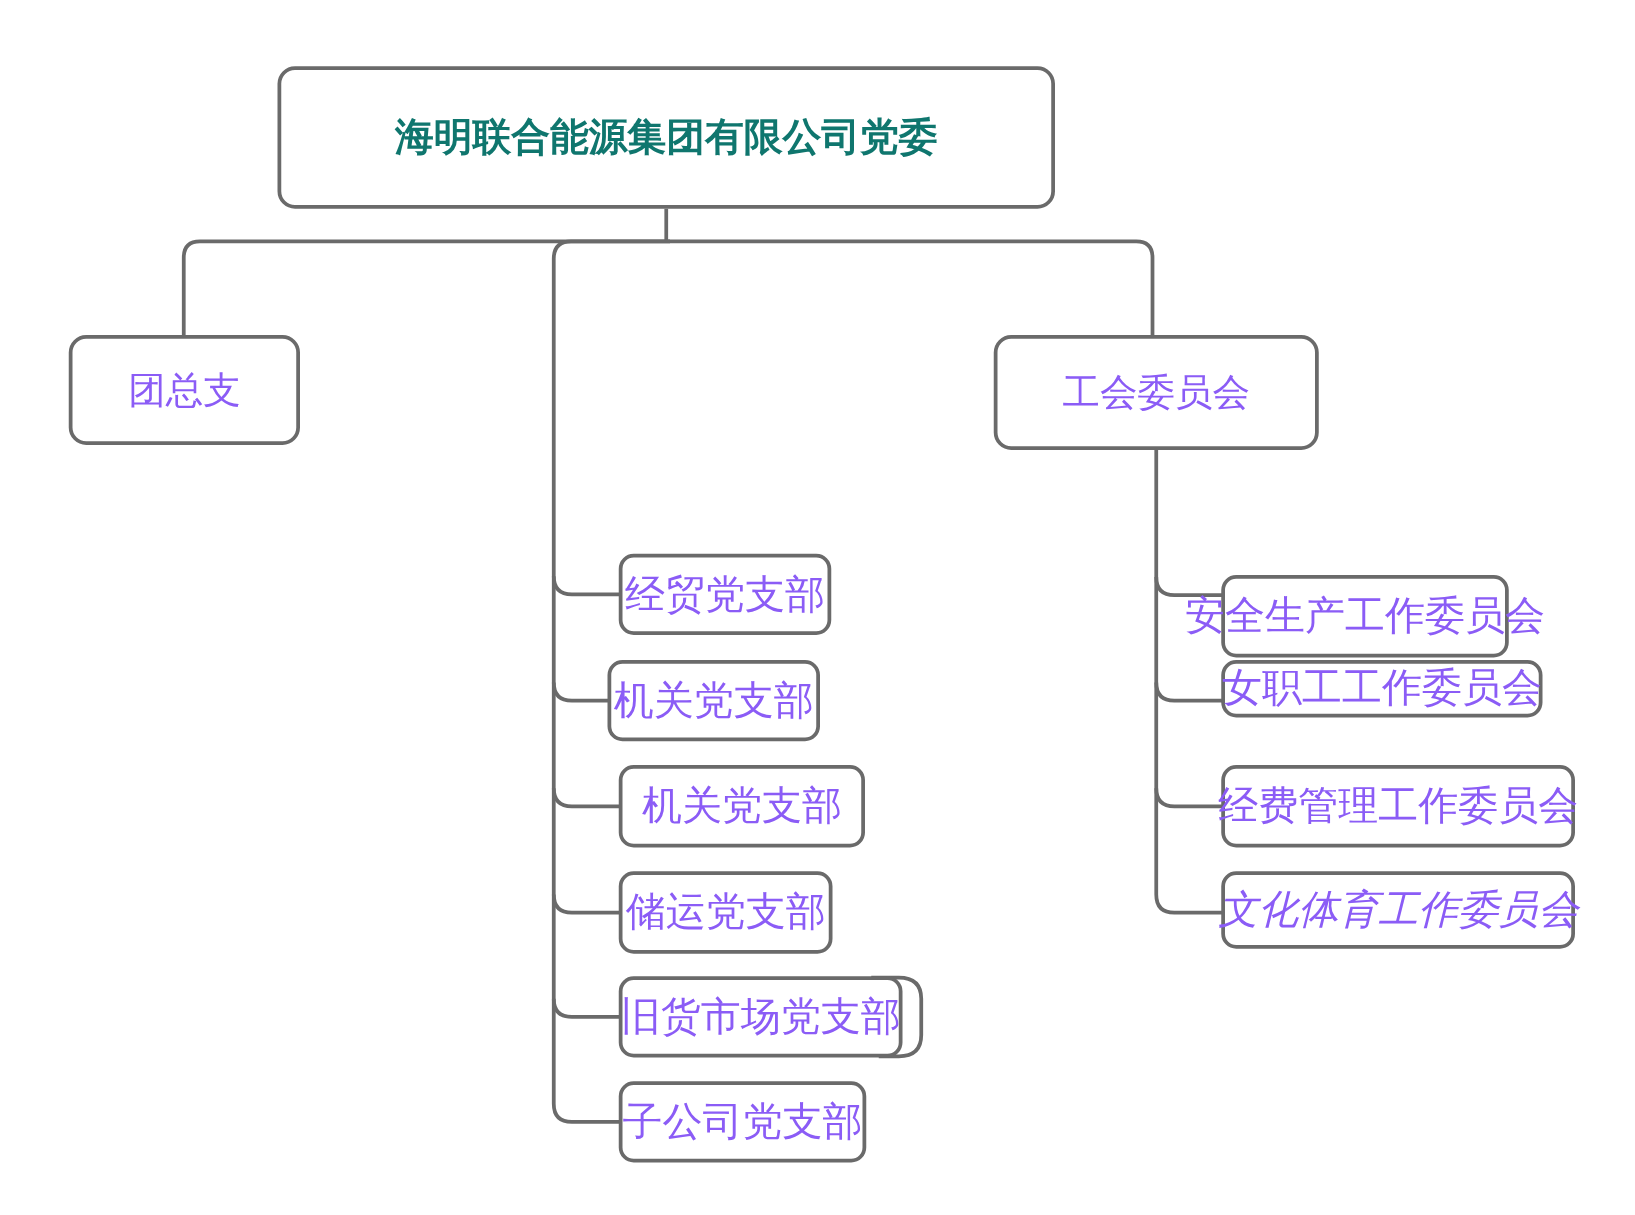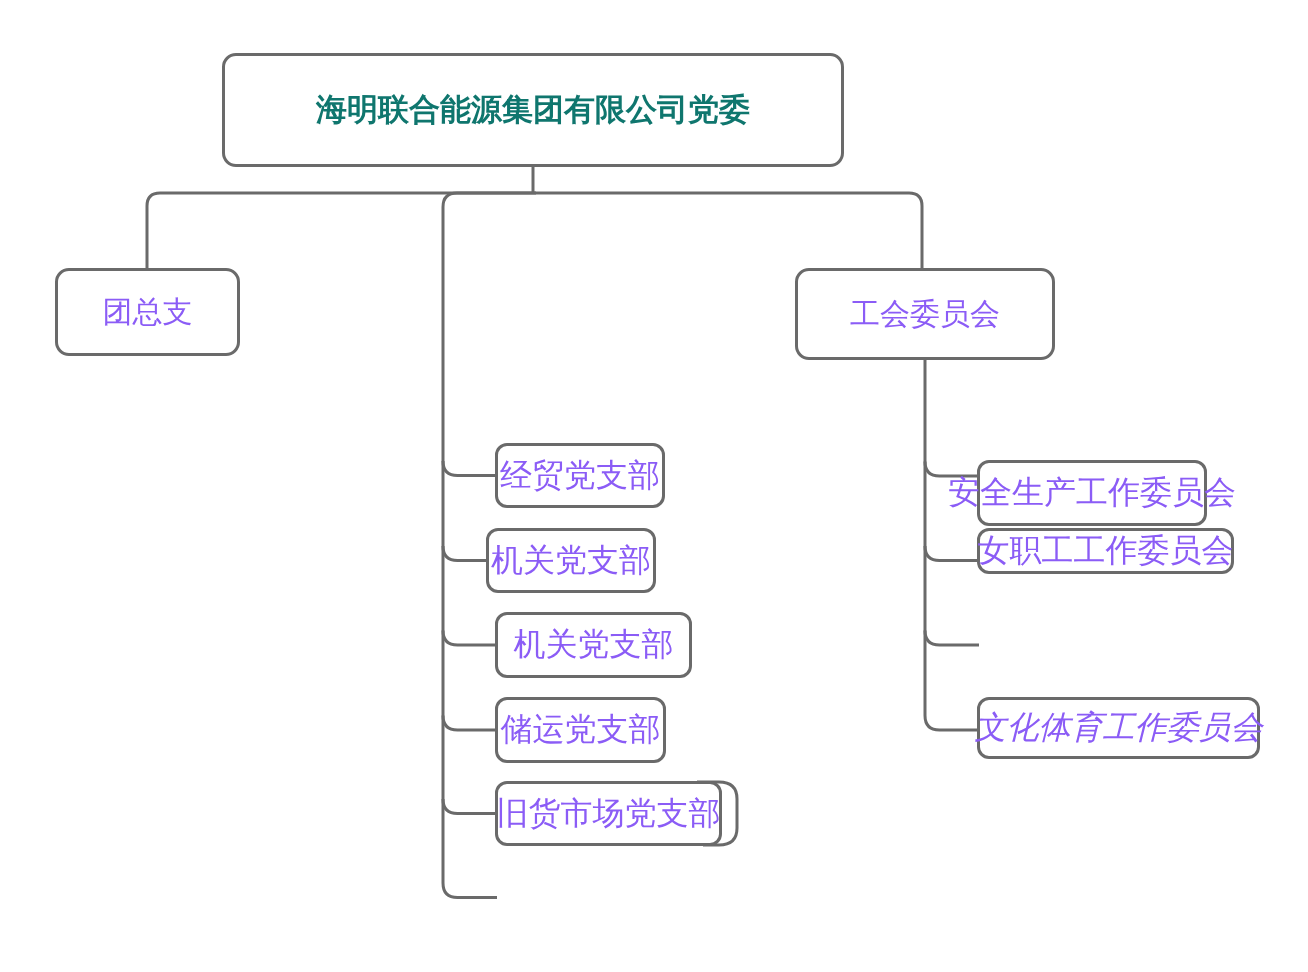--- a/index.html
+++ b/index.html
@@ -122,24 +122,30 @@
   </div>
   <div class="node node-small m3">
     <span class="node-label">机关党支部</span>
   </div>
   <div class="node node-small m4">
     <span class="node-label">储运党支部</span>
   </div>
   <div class="node node-small m5">
     <span class="node-label">旧货市场党支部</span>
   </div>
+  <div class="node node-small m6">
+    <span class="node-label">子公司党支部</span>
+  </div>
 
   <div class="node node-small r1">
     <span class="node-label">安全生产工作委员会</span>
   </div>
   <div class="node node-small r2">
     <span class="node-label">女职工工作委员会</span>
+  </div>
+  <div class="node node-small r3">
+    <span class="node-label">经费管理工作委员会</span>
   </div>
   <div class="node node-small r4">
     <span class="node-label">文化体育工作委员会</span>
   </div>
 
 </div>
 
 </body></html>

